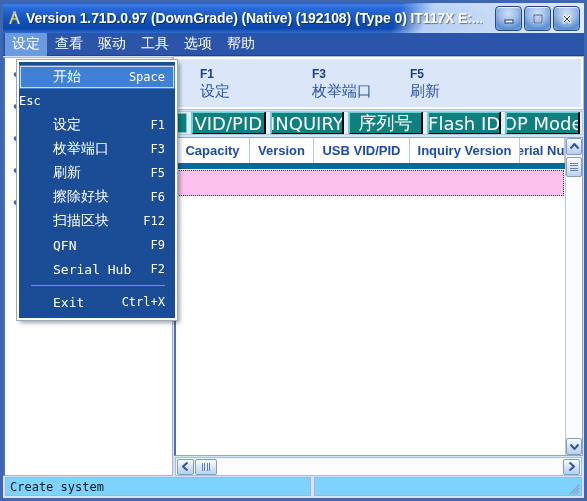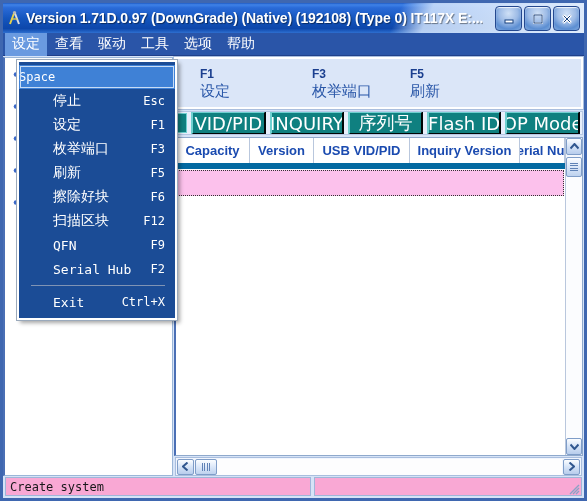--- a/index.html
+++ b/index.html
@@ -191,21 +191,21 @@
   }
   .hs-track{flex:1 1 auto;height:16px;background:#fdfdfe;}
   .hthumb-lines{width:9px;height:8px;display:flex;justify-content:space-between;}
   .hthumb-lines i{display:block;width:1px;background:#5f82b6;}
   
   .statusbar{
     flex:0 0 22px;height:22px;display:flex;align-items:stretch;
     background:#d6e3f7;padding:1px 2px 2px 2px;box-sizing:border-box;gap:3px;
   }
   .status-pane{
-    background:#f9a8d4;border:1px solid #9fb6d9;box-sizing:border-box;
+    background:#7dd3fc;border:1px solid #9fb6d9;box-sizing:border-box;
     display:flex;align-items:center;padding-left:4px;
     font-family:"DejaVu Sans Mono","Liberation Mono",monospace;
     font-size:12px;color:#18181a;
   }
   .status-pane.p1{flex:0 0 306px;}
   .status-pane.p2{flex:1 1 auto;position:relative;}
   .grip{position:absolute;right:1px;bottom:0;width:12px;height:12px;}
   
   .dropdown{
     position:absolute;left:14px;top:57px;width:160px;z-index:50;
@@ -450,24 +450,24 @@
       <span class="grip">
         <svg width="12" height="12" viewBox="0 0 12 12">
           <path d="M11 2 L2 11 M11 5 L5 11 M11 8 L8 11" stroke="#8aa3c6" stroke-width="1.4"></path>
         </svg>
       </span>
     </div>
   </div>
 
   <div class="dropdown">
     <div class="dd-item sel">
+      <span class="dd-label">开始</span>
       <span class="dd-key">Space</span>
     </div>
     <div class="dd-item">
-      <span class="dd-label">停止</span>
       <span class="dd-key">Esc</span>
     </div>
     <div class="dd-item">
       <span class="dd-label">设定</span>
       <span class="dd-key">F1</span>
     </div>
     <div class="dd-item">
       <span class="dd-label">枚举端口</span>
       <span class="dd-key">F3</span>
     </div>

